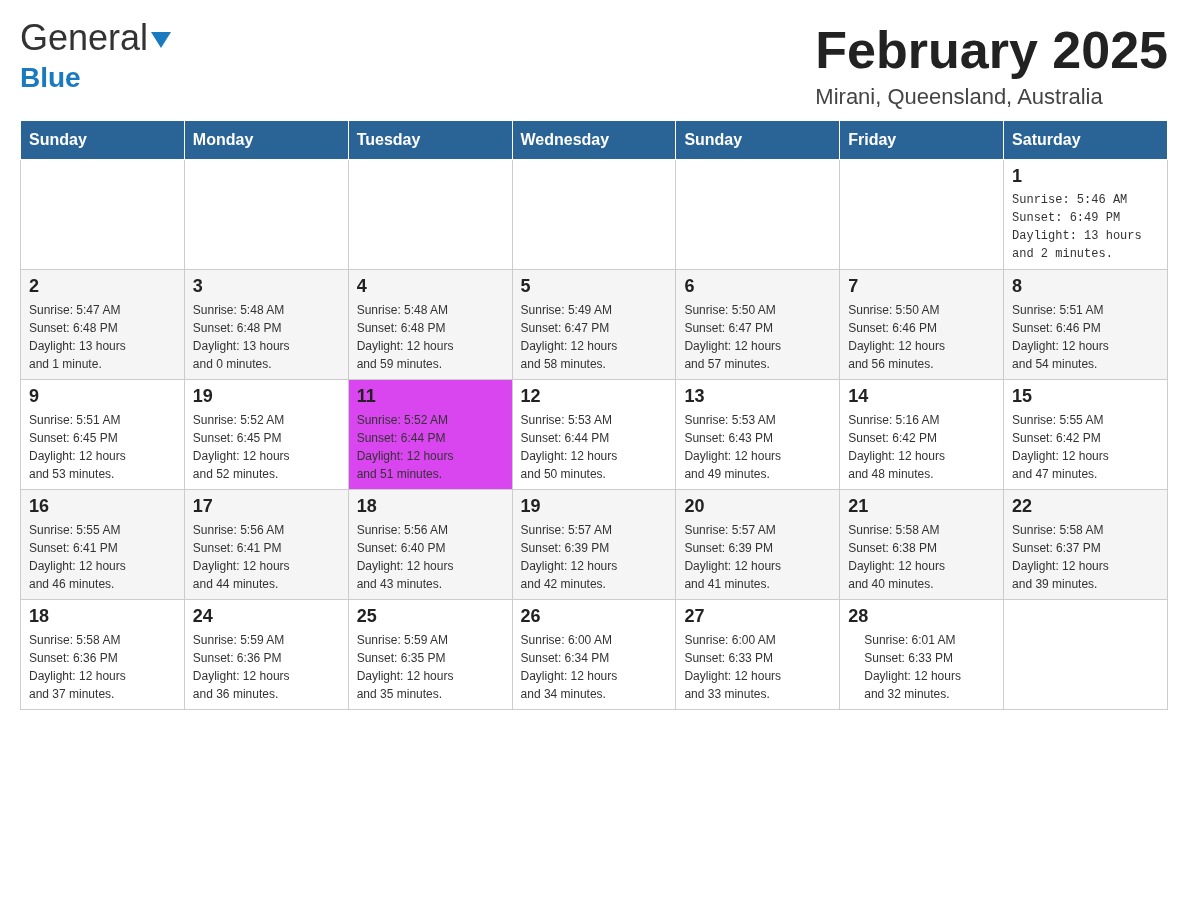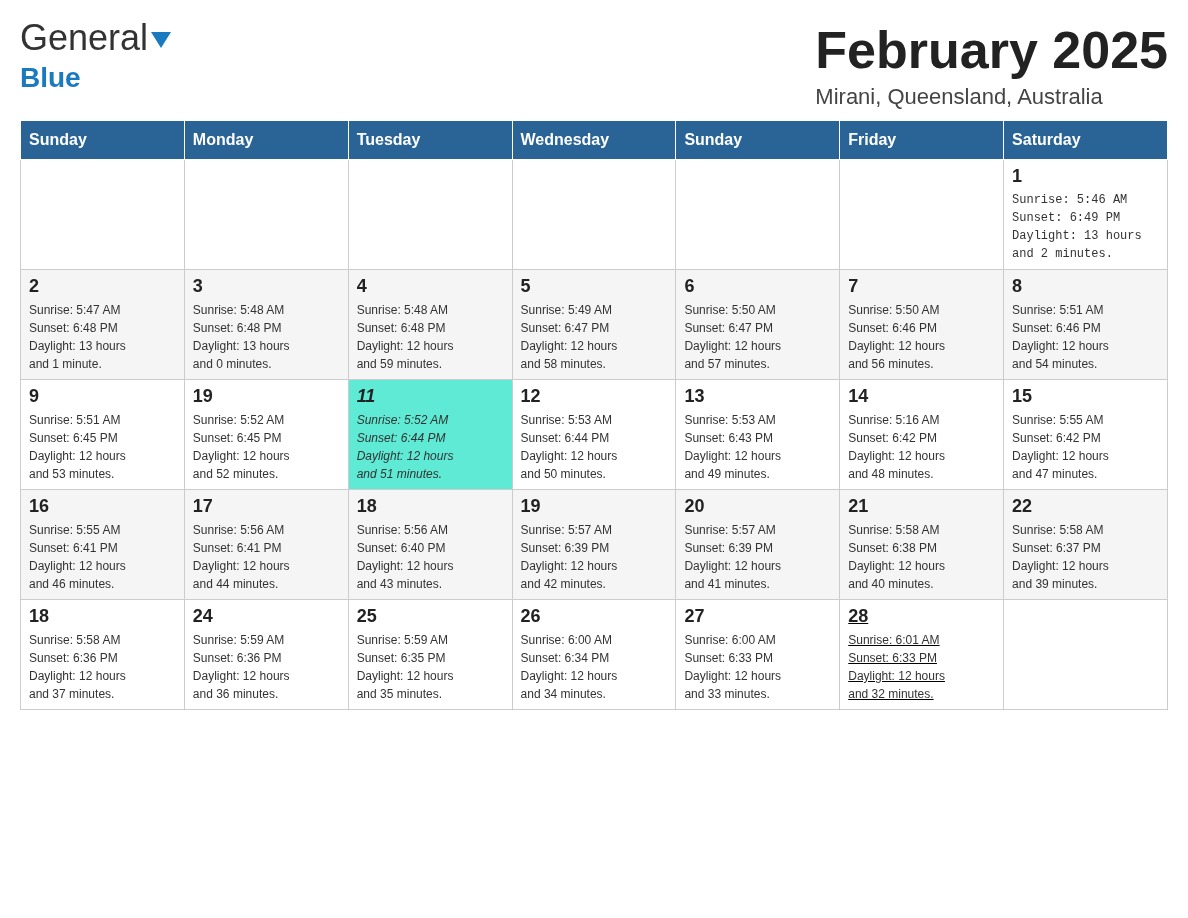--- a/index.html
+++ b/index.html
@@ -194,21 +194,21 @@
 Daylight: 12 hours
 and 53 minutes.</div>
         </td>
         <td style="background: rgb(255, 255, 255);">
           <span class="day-number">19</span>
           <div class="day-info" style="white-space: pre-line;">Sunrise: 5:52 AM
 Sunset: 6:45 PM
 Daylight: 12 hours
 and 52 minutes.</div>
         </td>
-        <td style="background: #5eead4; font-style: italic;">
+        <td style="background: #d946ef;">
           <span class="day-number">11</span>
           <div class="day-info" style="white-space: pre-line;">Sunrise: 5:52 AM
 Sunset: 6:44 PM
 Daylight: 12 hours
 and 51 minutes.</div>
         </td>
         <td style="background: rgb(255, 255, 255);">
           <span class="day-number">12</span>
           <div class="day-info" style="white-space: pre-line;">Sunrise: 5:53 AM
 Sunset: 6:44 PM
@@ -317,23 +317,23 @@
 Daylight: 12 hours
 and 34 minutes.</div>
         </td>
         <td style="background: rgb(255, 255, 255);">
           <span class="day-number">27</span>
           <div class="day-info" style="white-space: pre-line;">Sunrise: 6:00 AM
 Sunset: 6:33 PM
 Daylight: 12 hours
 and 33 minutes.</div>
         </td>
-        <td style="background: rgb(255, 255, 255); text-decoration: underline;">
+        <td style="background: rgb(255, 255, 255);">
           <span class="day-number">28</span>
-          <div class="day-info" style="white-space: pre-line;">Sunrise: 6:01 AM
+          <div class="day-info" style="white-space: pre-line; margin-left: 16px;">Sunrise: 6:01 AM
 Sunset: 6:33 PM
 Daylight: 12 hours
 and 32 minutes.</div>
         </td>
         <td class="empty-cell" style="background: rgb(255, 255, 255);"></td>
       </tr>
     </tbody>
 </table>
 
 </body></html>

